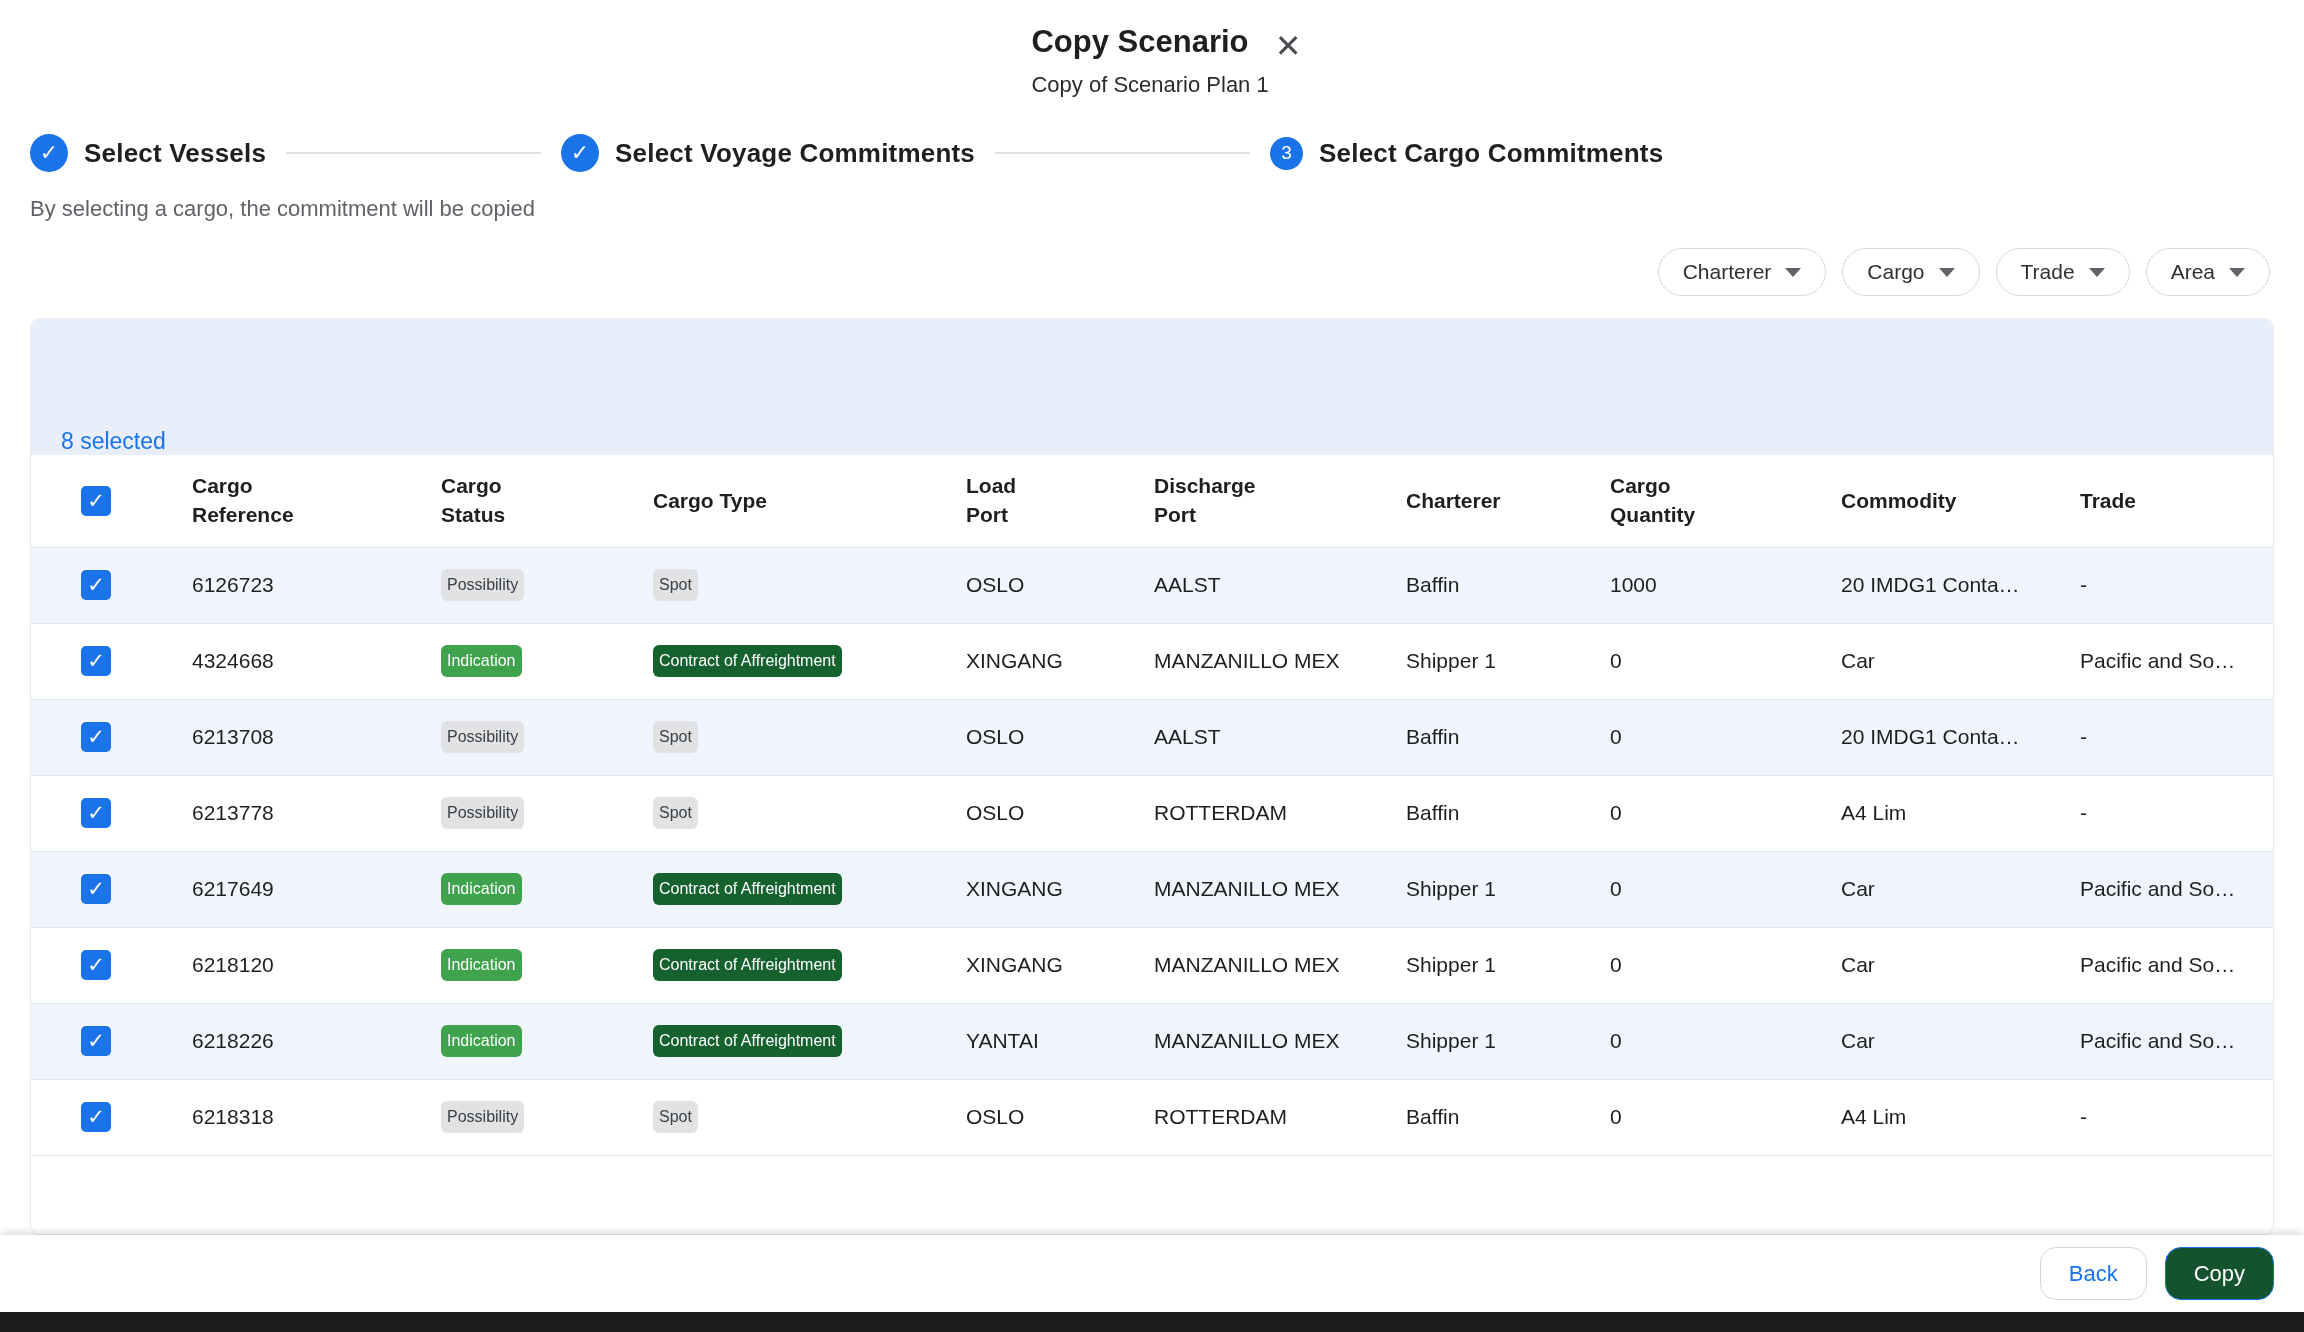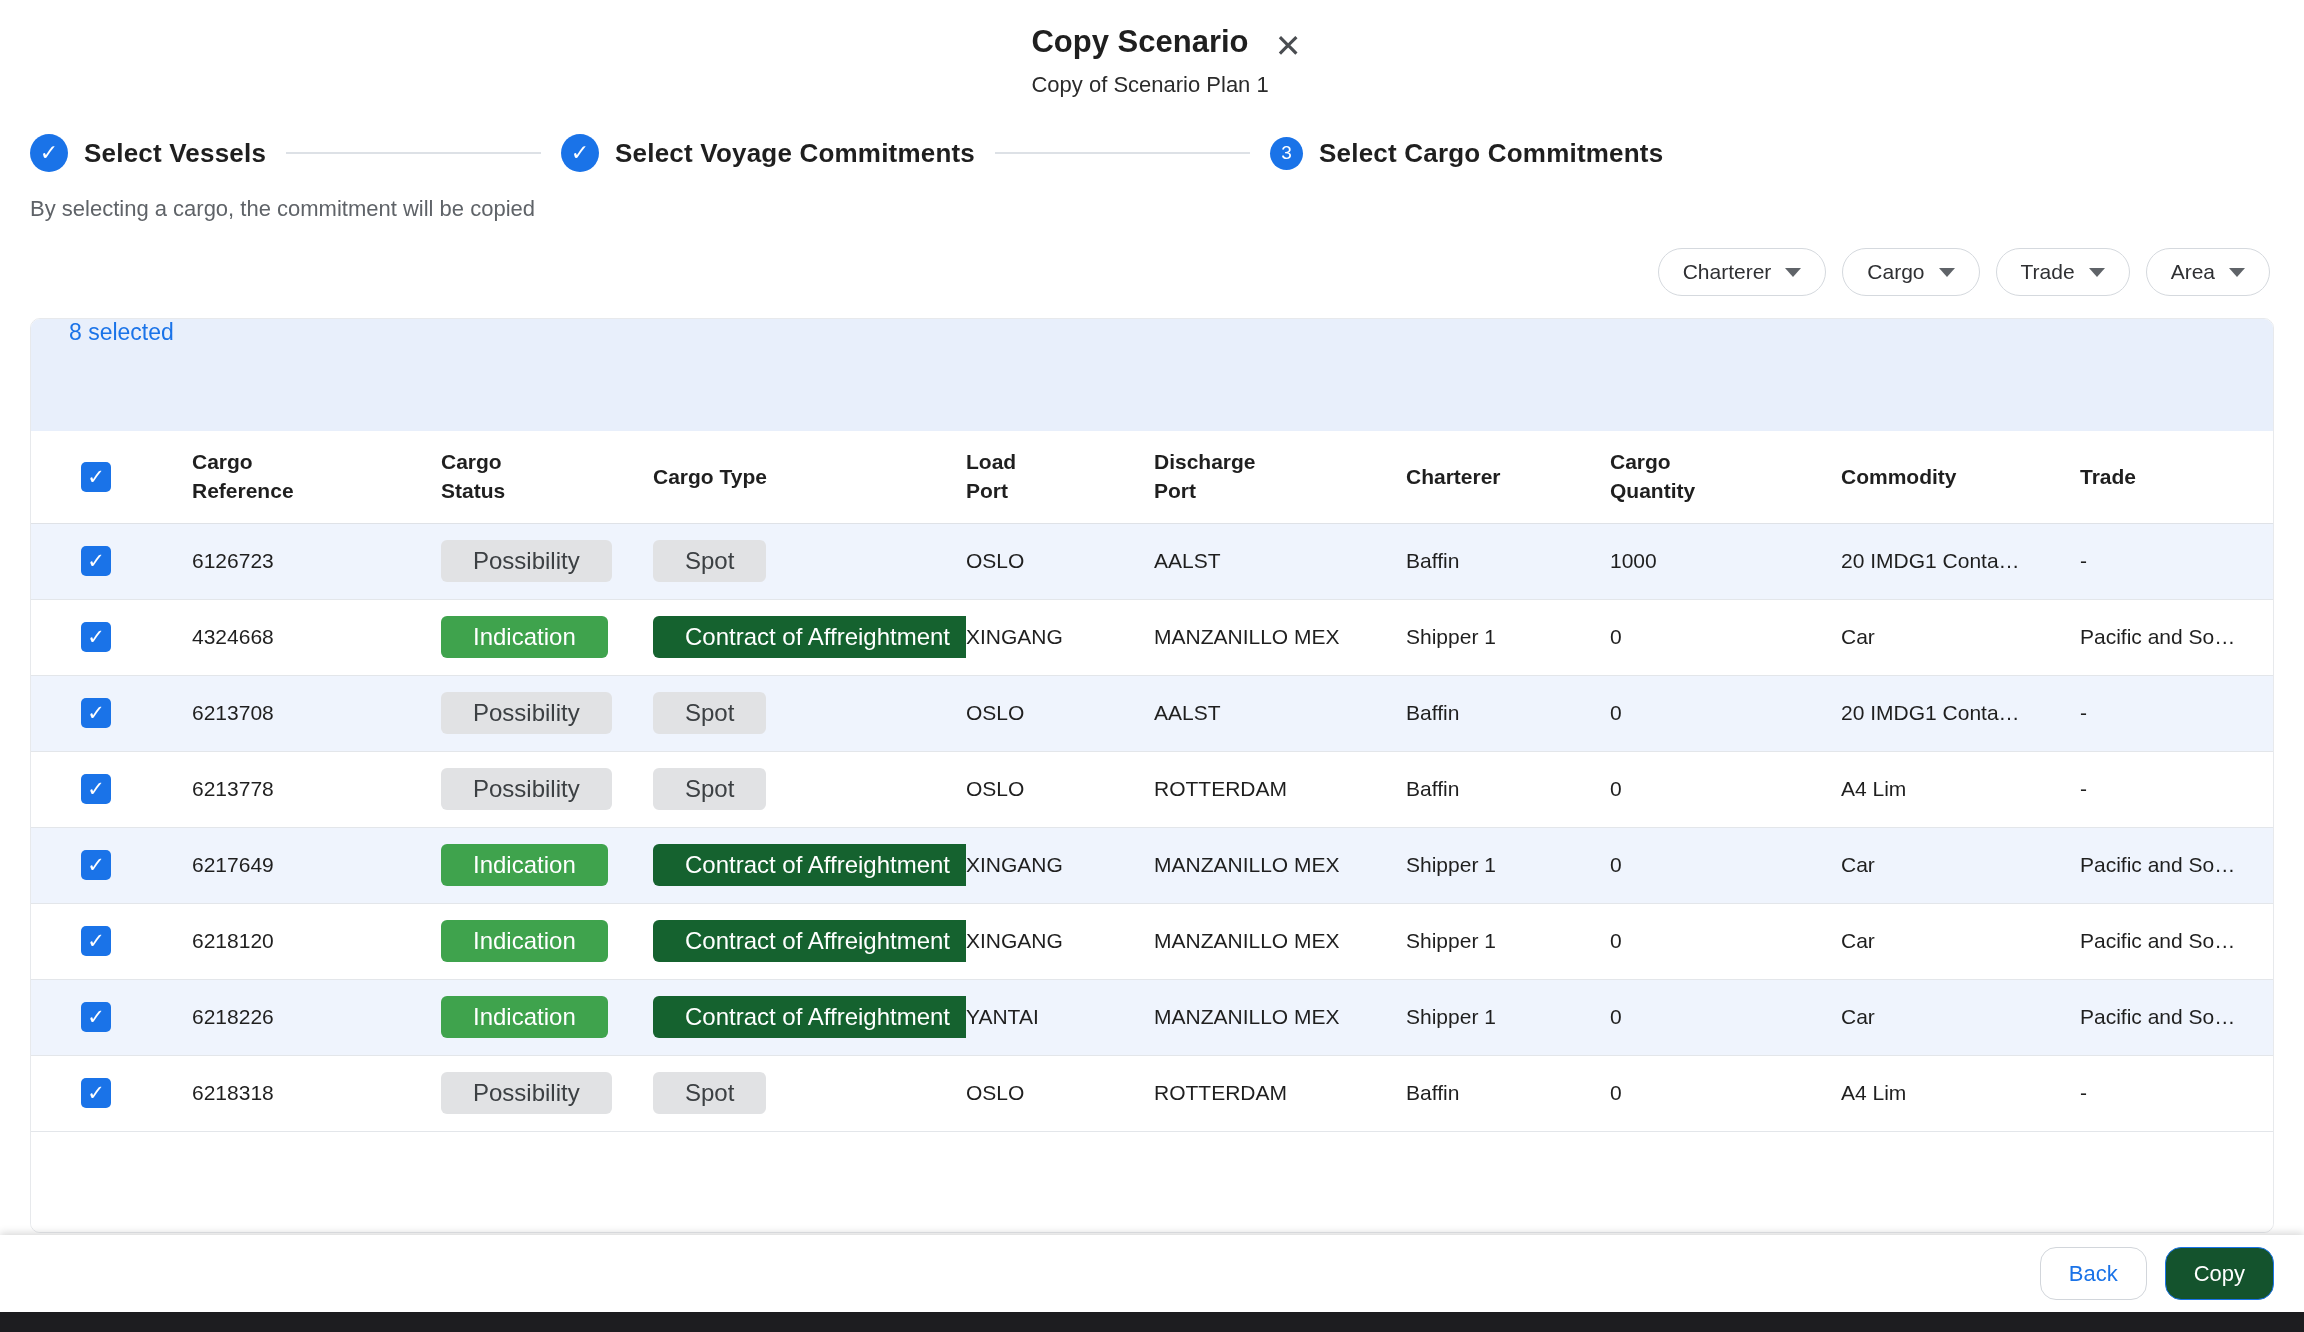--- a/index.html
+++ b/index.html
@@ -27,38 +27,38 @@
 
   
   .filters { display: flex; justify-content: flex-end; gap: 16px; padding: 0 34px; margin-top: 26px; }
   .pill { display: flex; align-items: center; gap: 14px; height: 48px; padding: 0 24px;
           border: 1px solid #d5d9de; border-radius: 26px; background: #fff;
           font-family: inherit; font-size: 21px; font-weight: 500; color: #2f3033; cursor: pointer; }
   .chevron { width: 0; height: 0; border-left: 8px solid transparent; border-right: 8px solid transparent; border-top: 9px solid #5f6368; }
 
   
   .table-card { margin: 22px 30px 0; border: 1px solid #e7e9ec; border-radius: 10px; overflow: hidden; background: #fff; }
-  .selection-bar { background: #e8effb; height: 112px; display: flex; align-items: flex-start; padding: 0 38px; }
+  .selection-bar { background: #e8effb; height: 136px; display: flex; align-items: flex-end; padding: 0 30px; }
   .selection-bar span { color: #1a73e8; font-size: 23px; }
 
   table { width: 100%; border-collapse: collapse; table-layout: fixed; }
   thead th { height: 92px; text-align: left; font-size: 21px; font-weight: 700; color: #1f1f1f;
              white-space: pre-line; line-height: 1.35; vertical-align: middle;
              border-bottom: 1px solid #dfe2e7; background: #fff; }
   tbody td { height: 76px; font-size: 21px; color: #1f1f1f; vertical-align: middle;
              border-bottom: 1px solid #e3e6ea; white-space: nowrap; overflow: hidden; }
   tbody tr:nth-child(odd) { background: #eff4fd; }
   tbody tr:nth-child(even) { background: #ffffff; }
   .cell-check { padding-left: 50px; }
 
   .checkbox { width: 30px; height: 30px; border-radius: 5px; background: #1a73e8; color: #fff;
               display: flex; align-items: center; justify-content: center;
               font-size: 21px; font-weight: 700; cursor: pointer; }
 
-  .badge { display: inline-block; padding: 7px 32px; border-radius: 6px; font-size: 24px; line-height: 1.15; }
+  .badge { display: inline-block; padding: 7px 6px; border-radius: 6px; font-size: 16px; line-height: 1.15; }
   .badge.neutral { background: #e1e2e4; color: #3c4043; }
   .badge.green { background: #3fa34d; color: #ffffff; }
   .badge.dark-green { background: #15622f; color: #ffffff; }
 
   .card-space { height: 100px; background: #fff; }
 
   
   .footer { margin-top: auto; background: #fff; box-shadow: 0 -2px 8px rgba(0,0,0,0.16);
             padding: 12px 30px; display: flex; justify-content: flex-end; gap: 18px; position: relative; z-index: 2; }
   .btn { height: 53px; border-radius: 16px; font-family: inherit; font-size: 22px; font-weight: 500; padding: 0 28px; cursor: pointer; }

